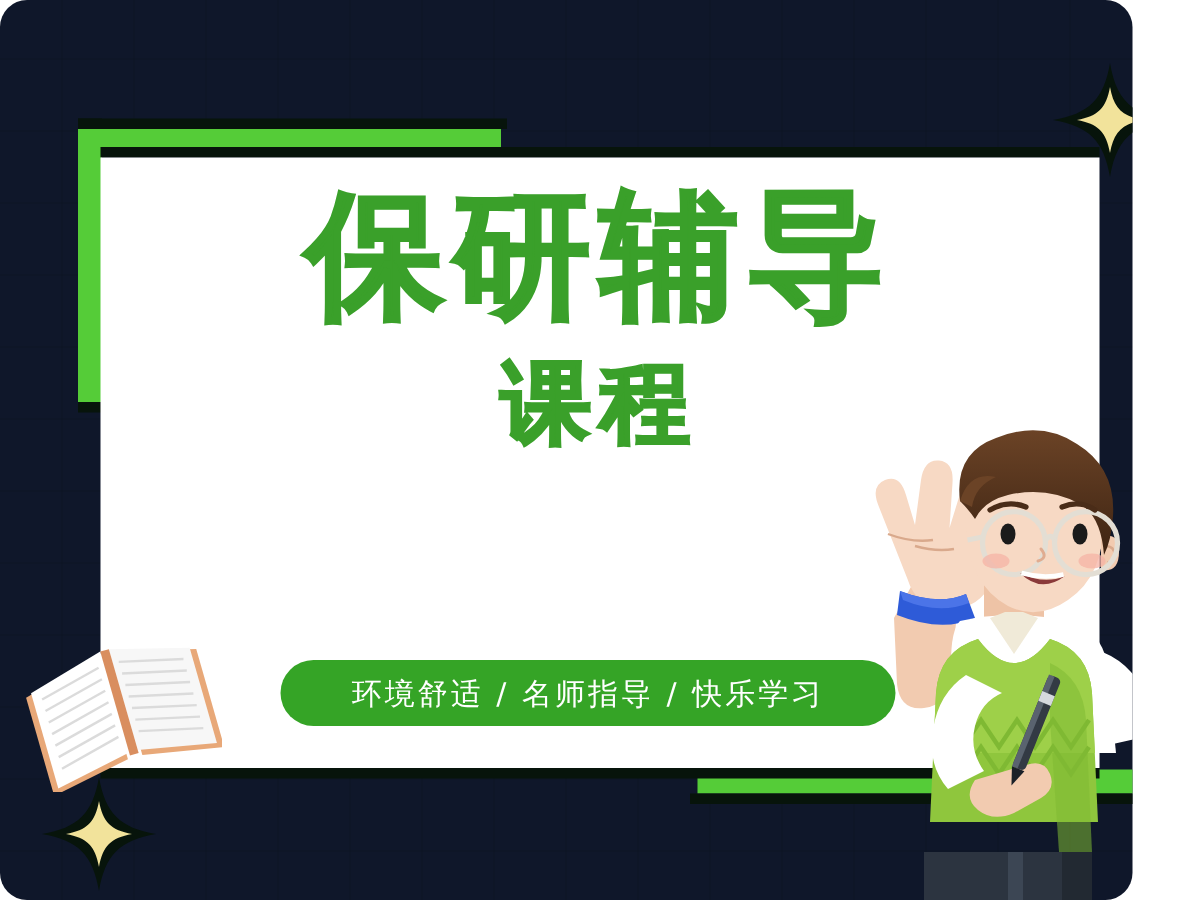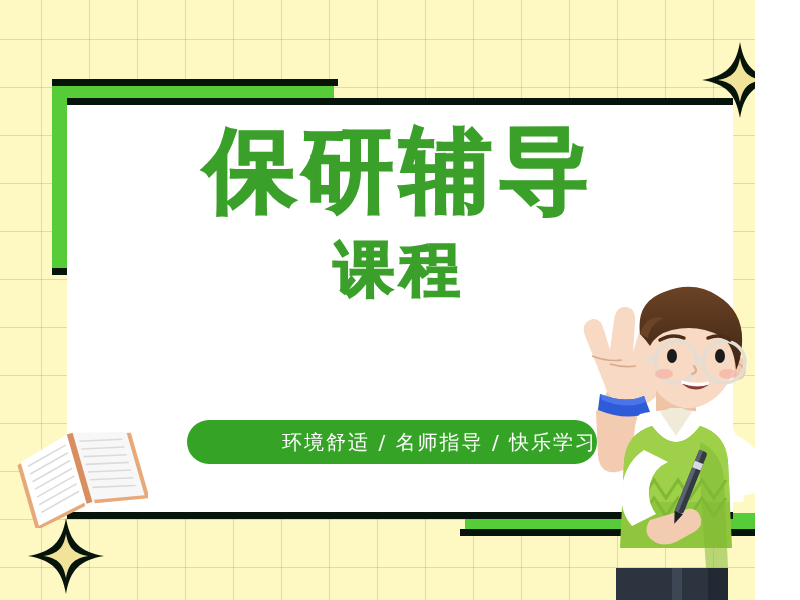--- a/index.html
+++ b/index.html
@@ -2,21 +2,22 @@
 <html><head>
 <meta charset="utf-8">
 <style>
   html,body{margin:0;padding:0;}
   body{
     width:800px;height:600px;overflow:hidden;
     font-family:"Liberation Sans","DejaVu Sans",sans-serif;
   }
   #poster{
     position:relative;width:755px;height:600px;overflow:hidden;
-    background-color:#fef9c3;
+    background-color:#0f172a;
+    border-radius:18px;
   }
   
   .grid{
     position:absolute;inset:0;
     background-image:
       linear-gradient(to right, rgba(0,0,0,.12) 1px, transparent 1px),
       linear-gradient(to bottom, rgba(0,0,0,.12) 1px, transparent 1px);
     background-size:48px 48px;
     background-position:-7px -9px;
   }
@@ -71,24 +72,24 @@
   .title-line2{
     font-family:"DejaVu Sans","Liberation Sans",sans-serif;
     font-size:60px;line-height:1.0;font-weight:bold;
     color:#3AA02A;letter-spacing:6px;
     -webkit-text-stroke:2px #3AA02A;
     margin-top:22px;
     white-space:nowrap;
   }
   
   .pill{
-    position:absolute;left:187px;top:420px;
+    position:absolute;left:187px;top:440px;
     width:410px;height:44px;border-radius:22px;
     background:#35A426;
-    display:flex;align-items:center;justify-content:flex-end;
+    display:flex;align-items:center;justify-content:center;
   }
   .pill-text{
     color:#ffffff;font-size:20px;letter-spacing:2px;font-weight:normal;
     font-family:"DejaVu Sans","Liberation Sans",sans-serif;
     white-space:nowrap;
   }
   
   .sparkle{position:absolute;}
   
   .book{position:absolute;left:14px;top:418px;}

